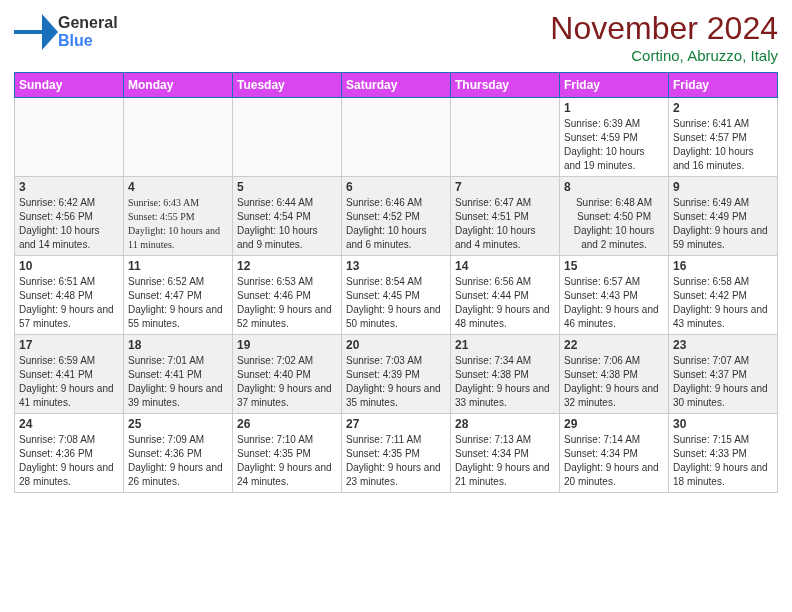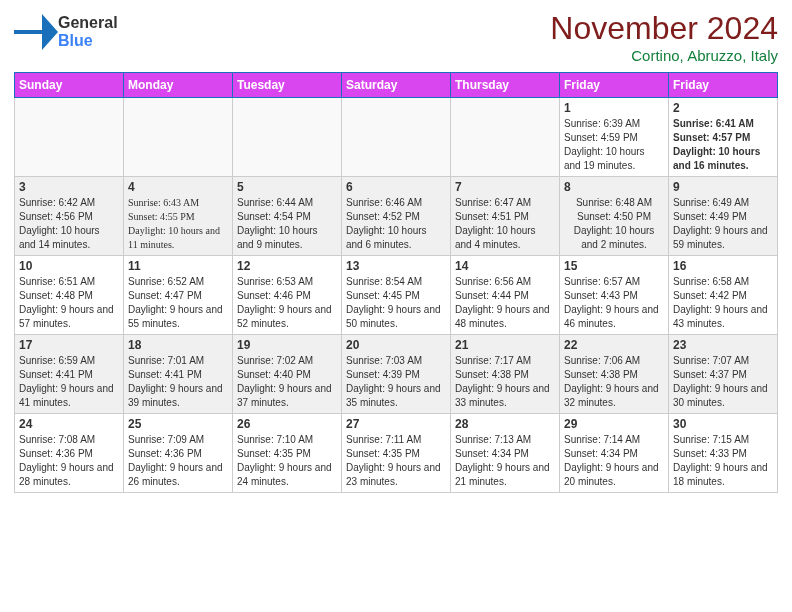--- a/index.html
+++ b/index.html
@@ -135,21 +135,21 @@
           <td class="empty"></td>
           <td class="empty"></td>
           <td>
             <span class="day-num">1</span>
             <div class="day-info" style="white-space: pre-line;">Sunrise: 6:39 AM
 Sunset: 4:59 PM
 Daylight: 10 hours and 19 minutes.</div>
           </td>
           <td>
             <span class="day-num">2</span>
-            <div class="day-info" style="white-space: pre-line; font-weight: bold;">Sunrise: 6:41 AM
+            <div class="day-info" style="white-space: pre-line;">Sunrise: 6:41 AM
 Sunset: 4:57 PM
 Daylight: 10 hours and 16 minutes.</div>
           </td>
         </tr>
         <tr>
           <td class="shaded">
             <span class="day-num">3</span>
             <div class="day-info" style="white-space: pre-line;">Sunrise: 6:42 AM
 Sunset: 4:56 PM
 Daylight: 10 hours and 14 minutes.</div>
@@ -255,21 +255,21 @@
 Daylight: 9 hours and 37 minutes.</div>
           </td>
           <td class="shaded">
             <span class="day-num">20</span>
             <div class="day-info" style="white-space: pre-line;">Sunrise: 7:03 AM
 Sunset: 4:39 PM
 Daylight: 9 hours and 35 minutes.</div>
           </td>
           <td class="shaded">
             <span class="day-num">21</span>
-            <div class="day-info" style="white-space: pre-line;">Sunrise: 7:17 AM
+            <div class="day-info" style="white-space: pre-line;">Sunrise: 7:34 AM
 Sunset: 4:38 PM
 Daylight: 9 hours and 33 minutes.</div>
           </td>
           <td class="shaded">
             <span class="day-num">22</span>
             <div class="day-info" style="white-space: pre-line;">Sunrise: 7:06 AM
 Sunset: 4:38 PM
 Daylight: 9 hours and 32 minutes.</div>
           </td>
           <td class="shaded">

